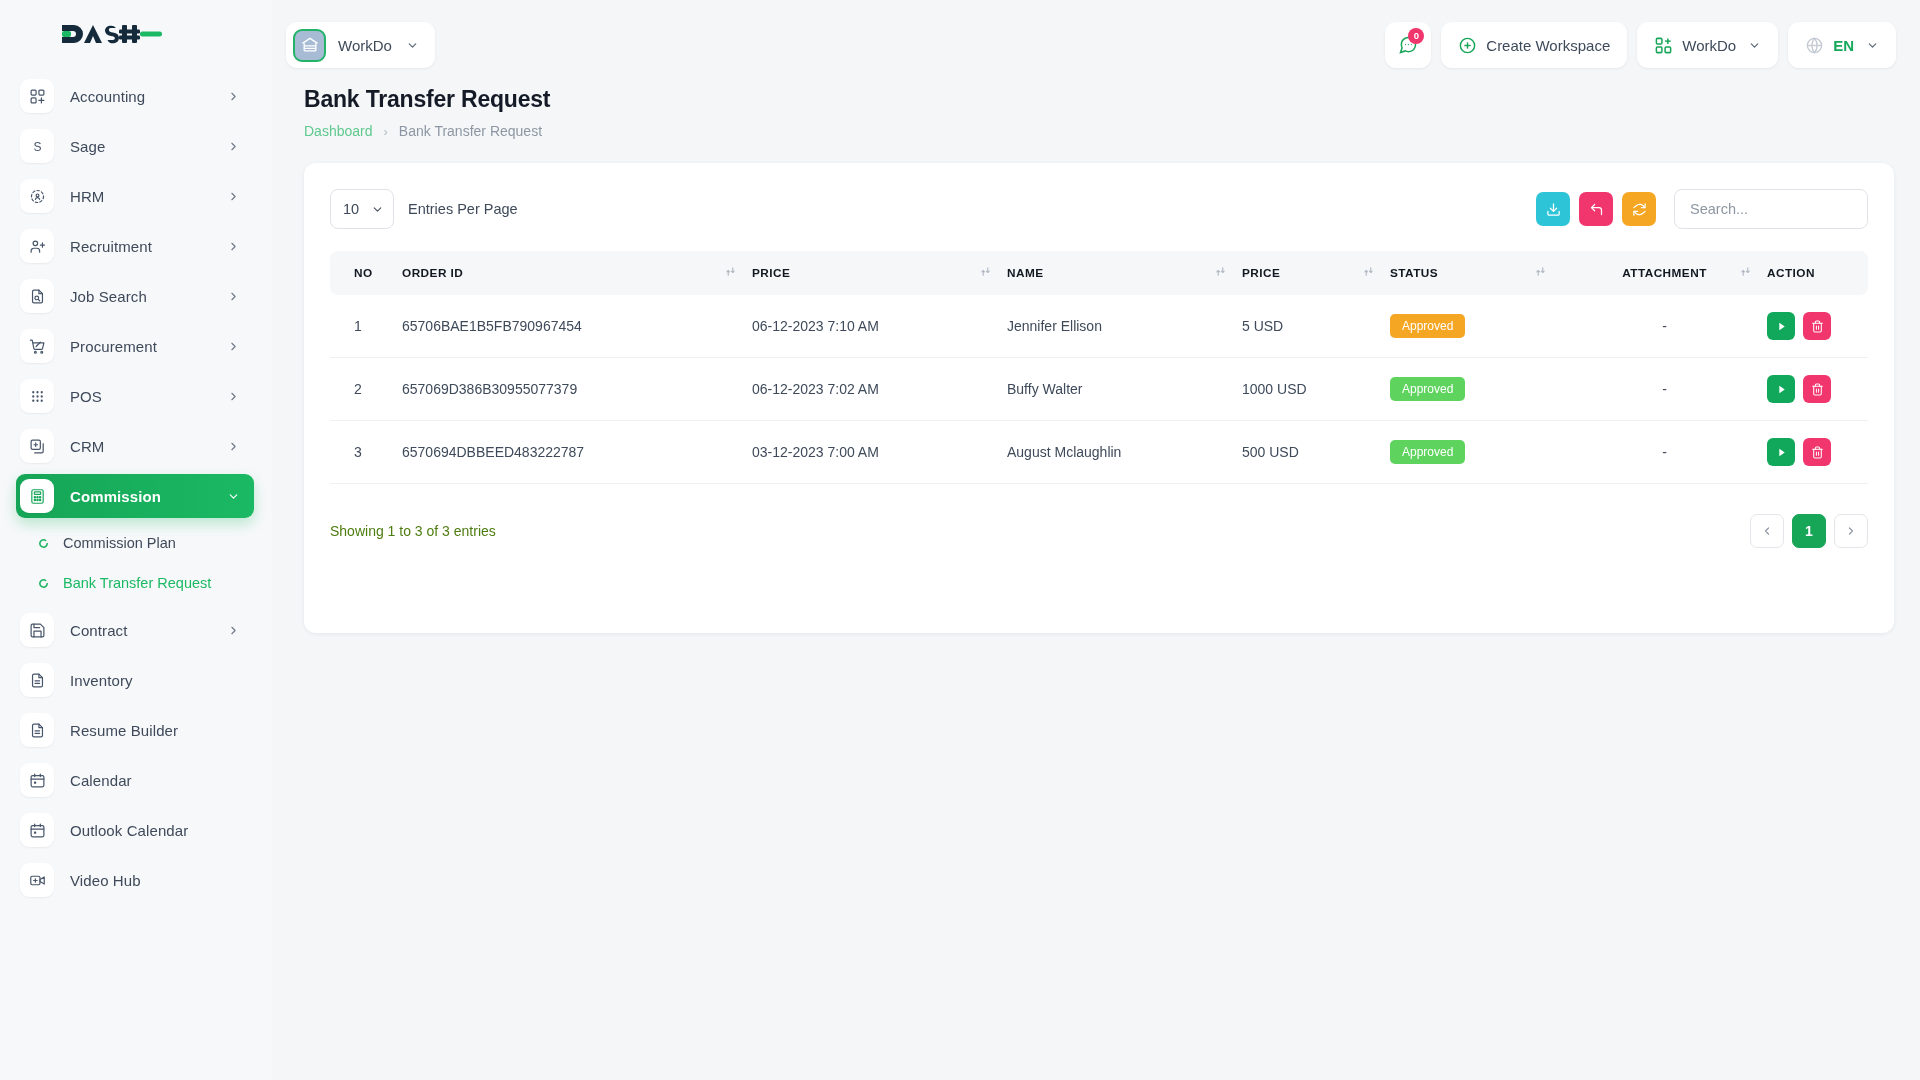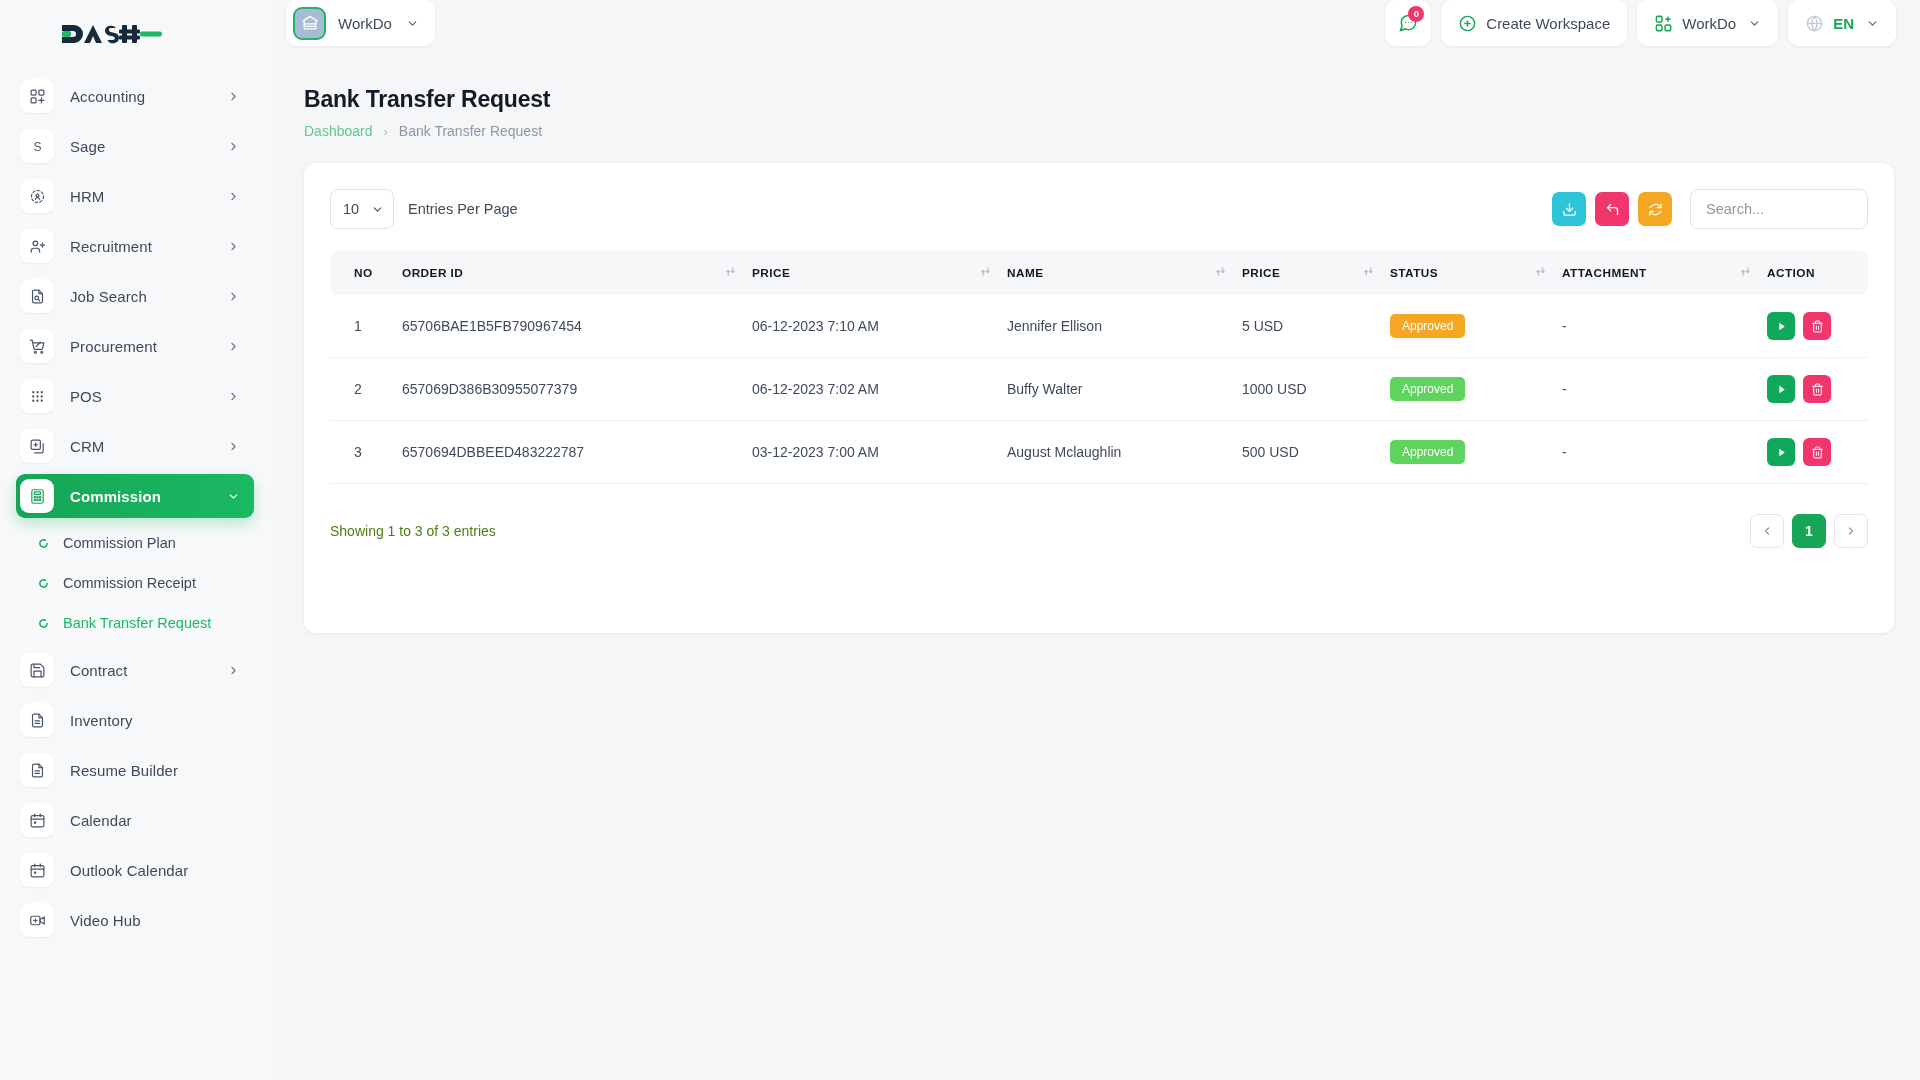--- a/index.html
+++ b/index.html
@@ -81,21 +81,21 @@
     margin-left: 14px;
     font-size: 14.5px;
     color: #3e4a5a;
   }
   .sub-item.selected .sub-label { color: #1bb964; }
 
   
   #header {
     position: absolute; left: 272px; top: 0; right: 0; height: 68px;
     background: #f4f6f8;
-    display: flex; align-items: flex-start;
+    display: flex; align-items: flex-end;
     z-index: 4;
   }
   .ws-pill {
     display: flex; align-items: center;
     background: #fff;
     border-radius: 11px;
     height: 46px;
     padding: 0 16px 0 7px;
     margin-left: 14px;
     box-shadow: 0 1px 3px rgba(45,55,72,.07);
@@ -185,21 +185,21 @@
   #card-tools { margin-left: auto; display: flex; align-items: center; gap: 9px; }
   .tool-btn {
     width: 34px; height: 34px; border-radius: 7px;
     display:flex; align-items:center; justify-content:center;
     cursor: pointer; border: none;
   }
   .tool-btn.cyan { background: #2ec4d8; }
   .tool-btn.pink { background: #f1356d; }
   .tool-btn.orange { background: #f5a623; }
   #search-input {
-    width: 178px; height: 40px;
+    width: 194px; height: 40px;
     border: 1px solid #dfe3e8; border-radius: 8px;
     padding: 0 15px;
     font-size: 14.5px; color:#3e4a5a;
     font-family: "Liberation Sans", sans-serif;
     margin-left: 9px;
     outline: none;
     background:#fff;
   }
   #search-input::placeholder { color: #8d97a3; }
 
@@ -264,21 +264,21 @@
   .pg-btn.current {
     background: #17a558; border-color:#17a558; color:#fff; font-weight:600;
     font-size: 14px;
   }
   .col-no    { width: 72px; }
   .col-order { width: 350px; }
   .col-date  { width: 255px; }
   .col-name  { width: 235px; }
   .col-price { width: 148px; margin-left: 47px; }
   .col-status{ width: 172px; }
-  .col-attach{ width: 205px; }
+  .col-attach{ width: 205px; text-align: center; }
 </style>
 </head>
 <body>
 
 <div id="sidebar">
   <div id="logo-area">
     <svg class="logo-svg" width="104" height="26" viewBox="0 0 104 26">
       <path d="M2 4 h12 a9 9 0 0 1 0 18 H2 V16 h11 a3 3 0 0 0 0-6 H2 Z" fill="#152a3a"></path>
       <rect x="2" y="10" width="9" height="6" rx="2" fill="#1bb964"></rect>
       <path d="M24 22 L33 4 L42 22 h-6 L33 15 L30 22 Z" fill="#152a3a"></path>
@@ -443,28 +443,20 @@
           </svg>
         </span>
       </div>
       <div class="sub-item">
         <span class="sub-dot">
           <svg width="11" height="11" viewBox="0 0 24 24" fill="none" stroke="#19b35f" stroke-width="3.4" stroke-linecap="round">
             <path d="M20 12a8 8 0 1 1-3.5-6.6"></path>
           </svg>
         </span>
         <span class="sub-label">Commission Plan</span>
-      </div>
-      <div class="sub-item">
-        <span class="sub-dot">
-          <svg width="11" height="11" viewBox="0 0 24 24" fill="none" stroke="#19b35f" stroke-width="3.4" stroke-linecap="round">
-            <path d="M20 12a8 8 0 1 1-3.5-6.6"></path>
-          </svg>
-        </span>
-        <span class="sub-label">Commission Receipt</span>
       </div>
       <div class="sub-item selected">
         <span class="sub-dot">
           <svg width="11" height="11" viewBox="0 0 24 24" fill="none" stroke="#19b35f" stroke-width="3.4" stroke-linecap="round">
             <path d="M20 12a8 8 0 1 1-3.5-6.6"></path>
           </svg>
         </span>
         <span class="sub-label">Bank Transfer Request</span>
       </div>
       <div class="nav-item">

